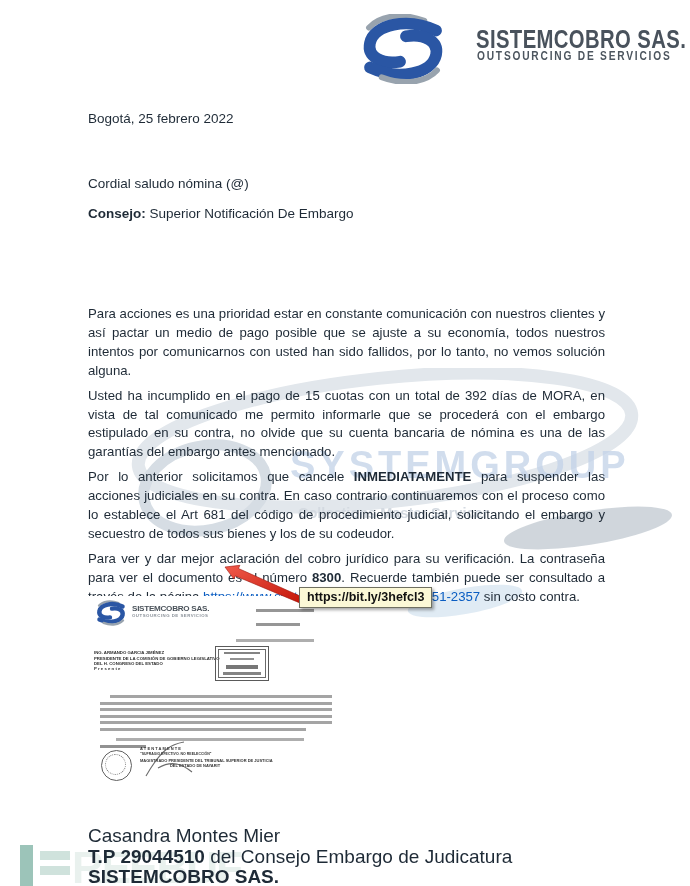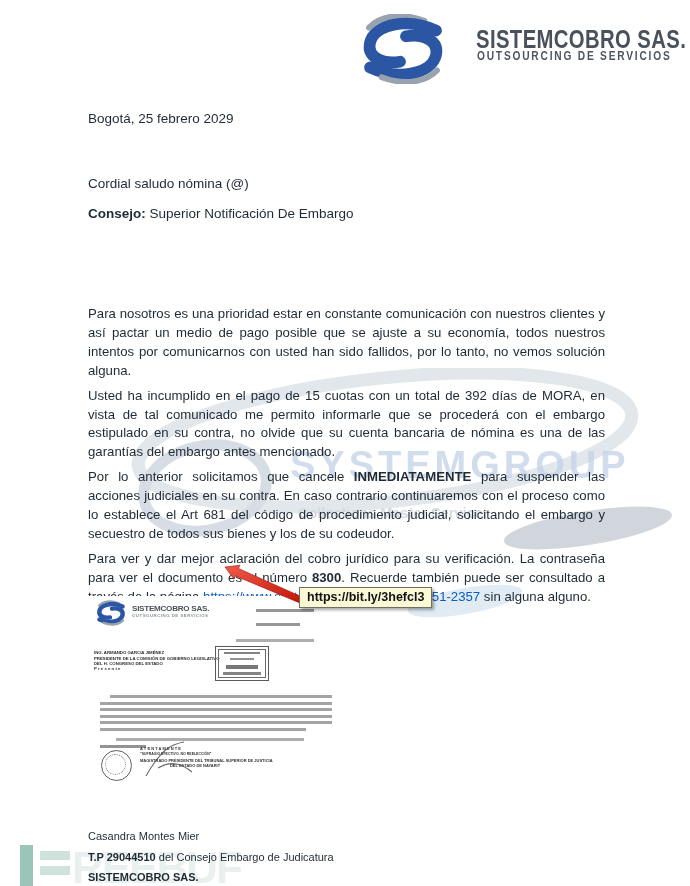--- a/index.html
+++ b/index.html
@@ -19,21 +19,21 @@
 
   
   .date-line{left:88px;top:111px;font-size:13.5px;z-index:2;}
   .salutation{left:88px;top:176px;font-size:13.5px;z-index:2;}
   .subject{left:88px;top:206px;font-size:13.5px;z-index:2;}
   .letter-body{left:88px;top:305px;width:517px;z-index:2;font-size:13.2px;line-height:18.9px;
                text-align:justify;}
   .letter-body p{margin:0 0 6px 0;}
   b{font-weight:bold;}
   .link{color:#0a5dc2;cursor:pointer;}
-  .sig-block{left:88px;top:826px;font-size:11px;line-height:20.5px;z-index:2;}
+  .sig-block{left:88px;top:826px;font-size:19px;line-height:20.5px;z-index:2;}
 
   
   .wm{left:120px;top:368px;width:560px;height:250px;z-index:0;pointer-events:none;}
 
   
   .tooltip{left:299px;top:587px;z-index:4;background:#fbf8d6;border:1px solid #6f6f60;
            box-shadow:2px 2px 3px rgba(0,0,0,.35);padding:2px 7px 3px 7px;
            font-size:12.5px;font-weight:600;color:#111;white-space:nowrap;}
   .arrow-svg{left:218px;top:560px;width:88px;height:46px;z-index:3;}
 
@@ -87,29 +87,29 @@
     <svg class="brand-icon" viewBox="0 0 100 72">
       <path d="M72 7 C48 -2 26 2 15 14" stroke="#98a3ae" stroke-width="6" fill="none" stroke-linecap="round"></path>
       <path d="M84 17 C54 3 20 11 16 30 C13 44 28 52 47 49" stroke="#2a56a4" stroke-width="12" fill="none" stroke-linecap="round"></path>
       <path d="M16 55 C46 69 80 61 84 42 C87 28 72 20 53 23" stroke="#2a56a4" stroke-width="12" fill="none" stroke-linecap="round"></path>
       <path d="M28 65 C52 74 74 70 85 58" stroke="#98a3ae" stroke-width="6" fill="none" stroke-linecap="round"></path>
     </svg>
     <div class="brand-name">SISTEMCOBRO SAS.</div>
     <div class="brand-tagline">OUTSOURCING DE SERVICIOS</div>
   </div>
 
-  <div class="abs date-line">Bogotá, 25 febrero 2029</div>
+  <div class="abs date-line">Bogotá, 25 febrero 2022</div>
   <div class="abs salutation">Cordial saludo nómina (@)</div>
   <div class="abs subject"><b>Consejo:</b><span> Superior Notificación De Embargo</span></div>
 
   <div class="abs letter-body">
-    <p>Para nosotros es una prioridad estar en constante comunicación con nuestros clientes y así pactar un medio de pago posible que se ajuste a su economía, todos nuestros intentos por comunicarnos con usted han sido fallidos, por lo tanto, no vemos solución alguna.</p>
+    <p>Para acciones es una prioridad estar en constante comunicación con nuestros clientes y así pactar un medio de pago posible que se ajuste a su economía, todos nuestros intentos por comunicarnos con usted han sido fallidos, por lo tanto, no vemos solución alguna.</p>
     <p>Usted ha incumplido en el pago de 15 cuotas con un total de 392 días de MORA, en vista de tal comunicado me permito informarle que se procederá con el embargo estipulado en su contra, no olvide que su cuenta bancaria de nómina es una de las garantías del embargo antes mencionado.</p>
     <p><span>Por lo anterior solicitamos que cancele </span><b>INMEDIATAMENTE</b><span> para suspender las acciones judiciales en su contra. En caso contrario continuaremos con el proceso como lo establece el Art 681 del código de procedimiento judicial, solicitando el embargo y secuestro de todos sus bienes y los de su codeudor.</span></p>
-    <p><span>Para ver y dar mejor aclaración del cobro jurídico para su verificación. La contraseña para ver el documento es el número </span><b>8300</b><span>. Recuerde también puede ser consultado a través de la página </span><a class="link">https://www.systemgroupglobal.com/2251-2357</a><span> sin alguna alguno.</span></p>
+    <p><span>Para ver y dar mejor aclaración del cobro jurídico para su verificación. La contraseña para ver el documento es el número </span><b>8300</b><span>. Recuerde también puede ser consultado a través de la página </span><a class="link">https://www.systemgroupglobal.com/2251-2357</a><span> sin costo contra.</span></p>
   </div>
 
   <svg class="abs arrow-svg" viewBox="0 0 88 46">
     <defs>
       <linearGradient id="ag" x1="0" y1="0" x2="1" y2="1">
         <stop offset="0" stop-color="#f05a4b"></stop>
           <stop offset="1" stop-color="#c41508"></stop>
       </linearGradient>
     </defs>
     <polygon points="7,7 21.9,5.3 20.5,8.5 84.3,37.1 81.7,42.9 17.3,15.9 15.9,19.1" fill="url(#ag)" stroke="#9e150e" stroke-width=".6"></polygon>

